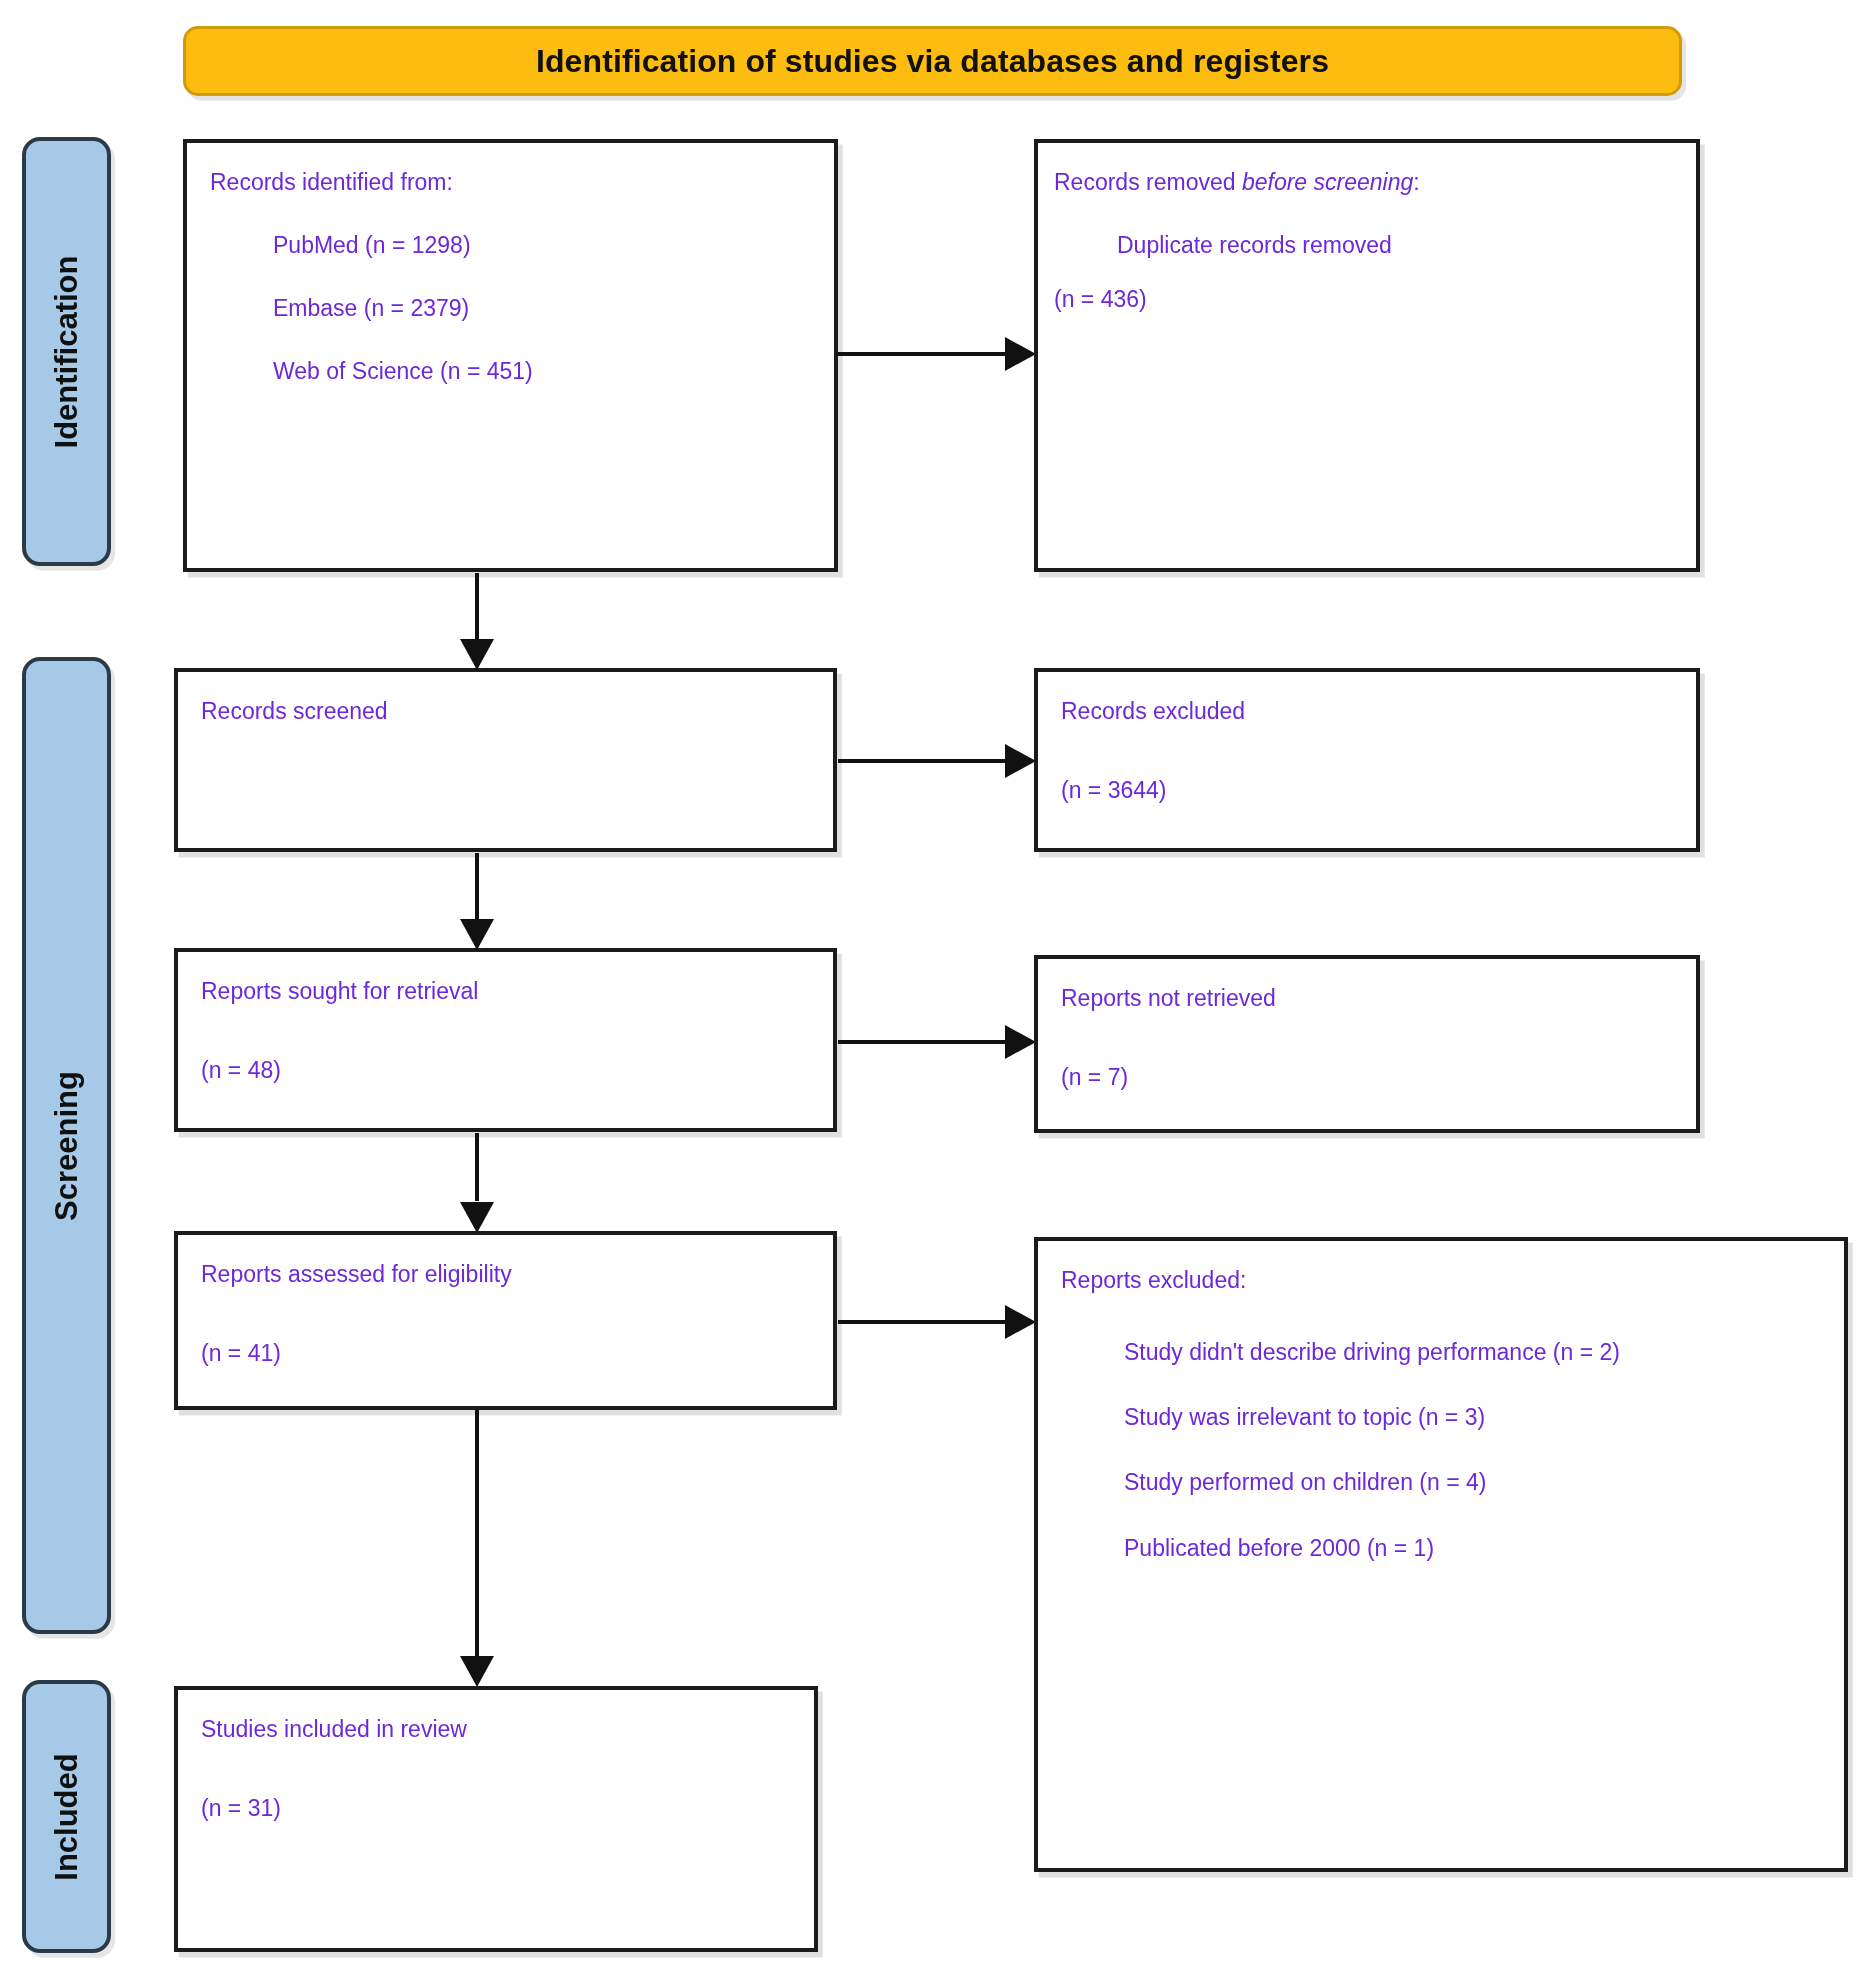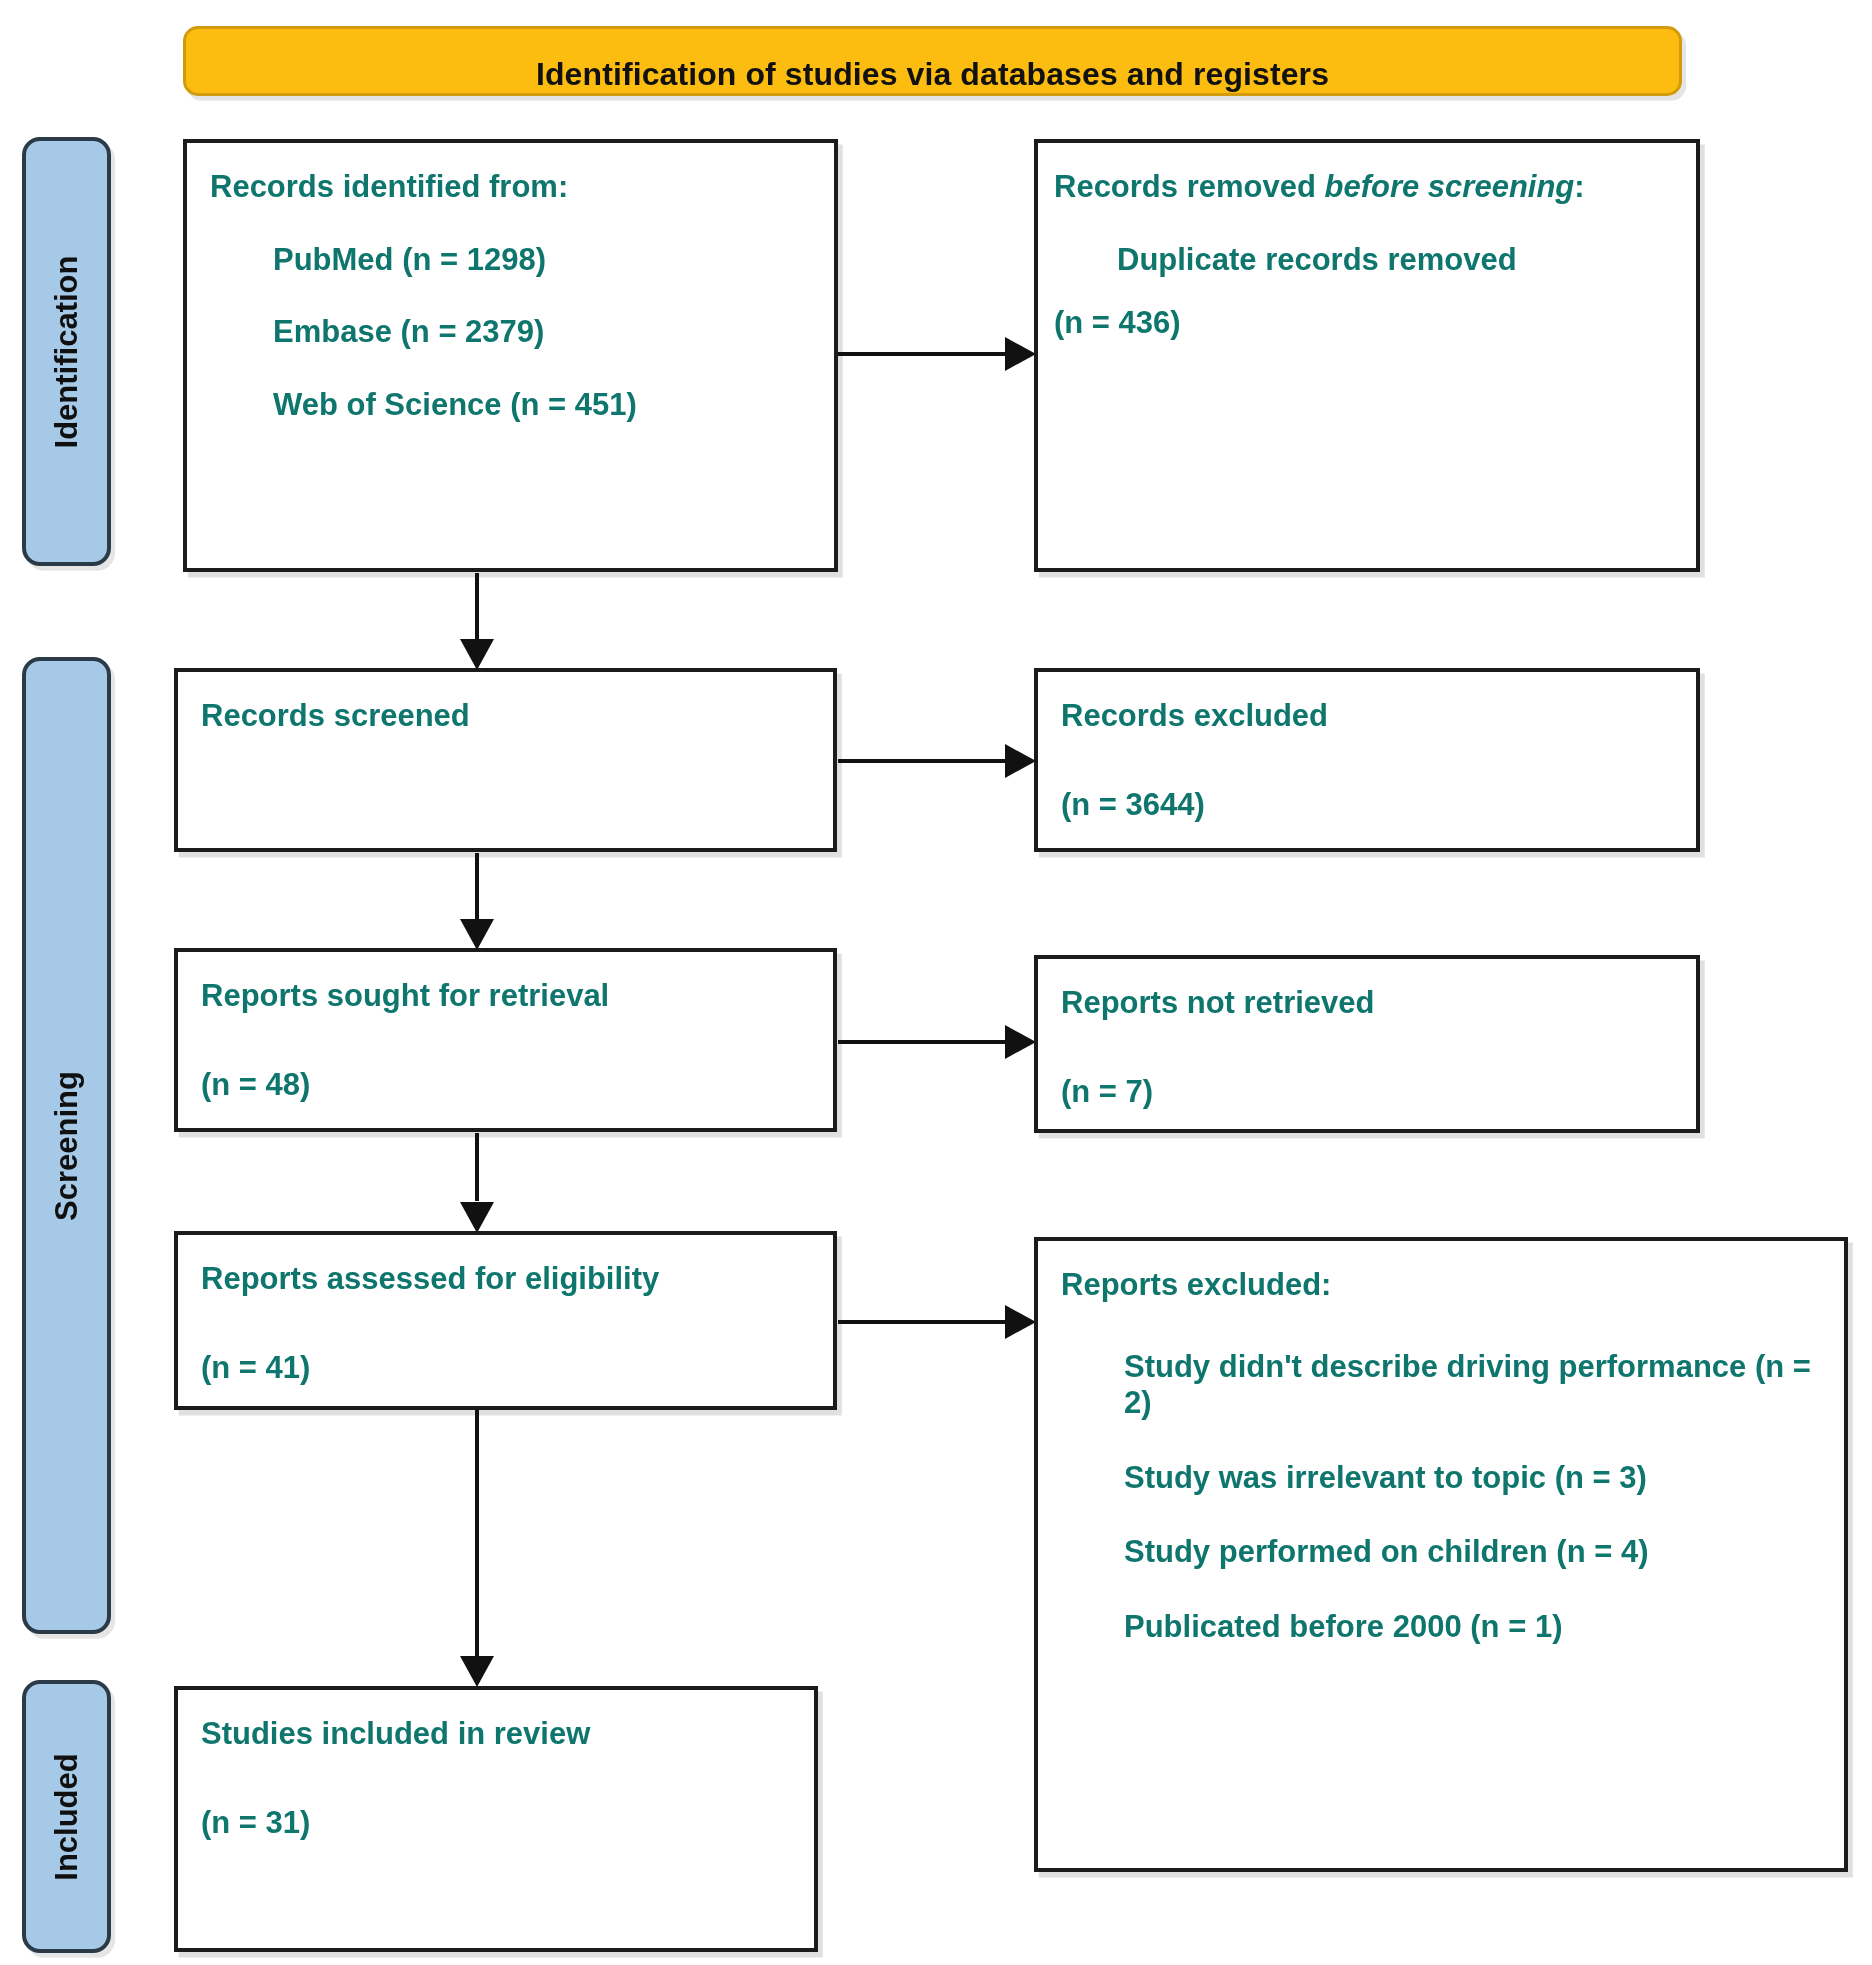--- a/index.html
+++ b/index.html
@@ -23,21 +23,21 @@
     position: absolute;
     left: 183px;
     top: 26px;
     width: 1499px;
     height: 70px;
     background: #FCBD10;
     border: 3.4px solid #D19B0B;
     border-radius: 15px;
     box-sizing: border-box;
     display: flex;
-    align-items: flex-end;
+    align-items: center;
     justify-content: center;
     box-shadow: 4.1px 4.8px 0 rgba(0,0,0,0.10);
   }
   .banner-text {
     font-size: 32px;
     font-weight: bold;
     color: #111111;
     letter-spacing: 0.1px;
   }
 
@@ -70,24 +70,23 @@
   .box {
     position: absolute;
     background: #ffffff;
     border: 4.1px solid #1B1B1B;
     box-sizing: border-box;
     box-shadow: 4.8px 5.5px 0 rgba(0,0,0,0.12);
     padding: 26px 23px;
   }
   .box p {
     margin: 0 0 36px 0;
-    font-size: 31px;
+    font-size: 23px;
     line-height: 1.18;
-    color: #0f766e;
-    font-weight: bold;
+    color: #6d28d9;
   }
   .box p:last-child { margin-bottom: 0; }
   .box p.indent { margin-left: 63px; }
   .box p.tight  { margin-bottom: 27px; }
   .ital { font-style: italic; }
 
   
   #box-identified   { left: 183px;  top: 139px;  width: 655px;  height: 433px; }
   #box-removed      { left: 1034px; top: 139px;  width: 666px;  height: 433px; padding-left: 16px; }
   #box-screened     { left: 174px;  top: 668px;  width: 663px;  height: 184px; }

